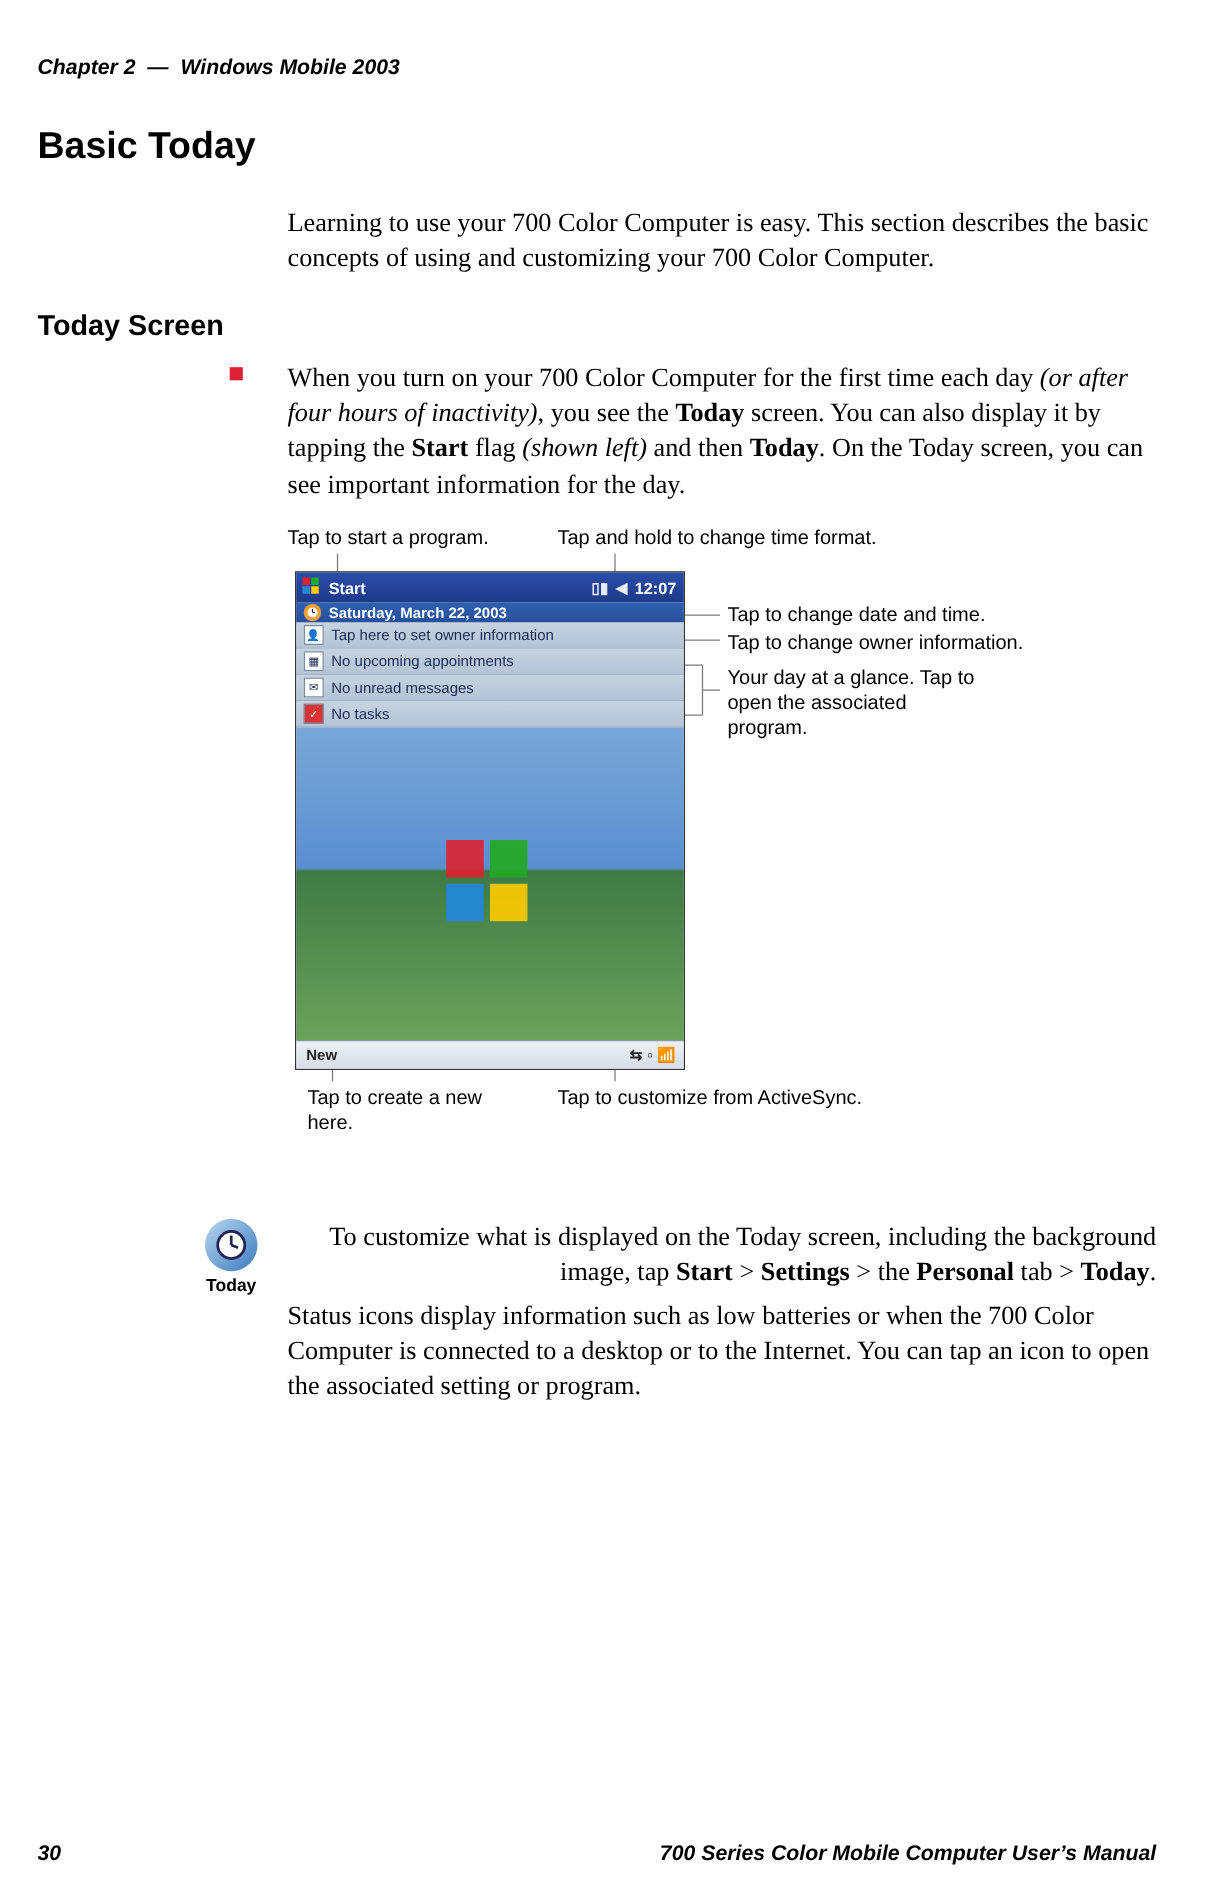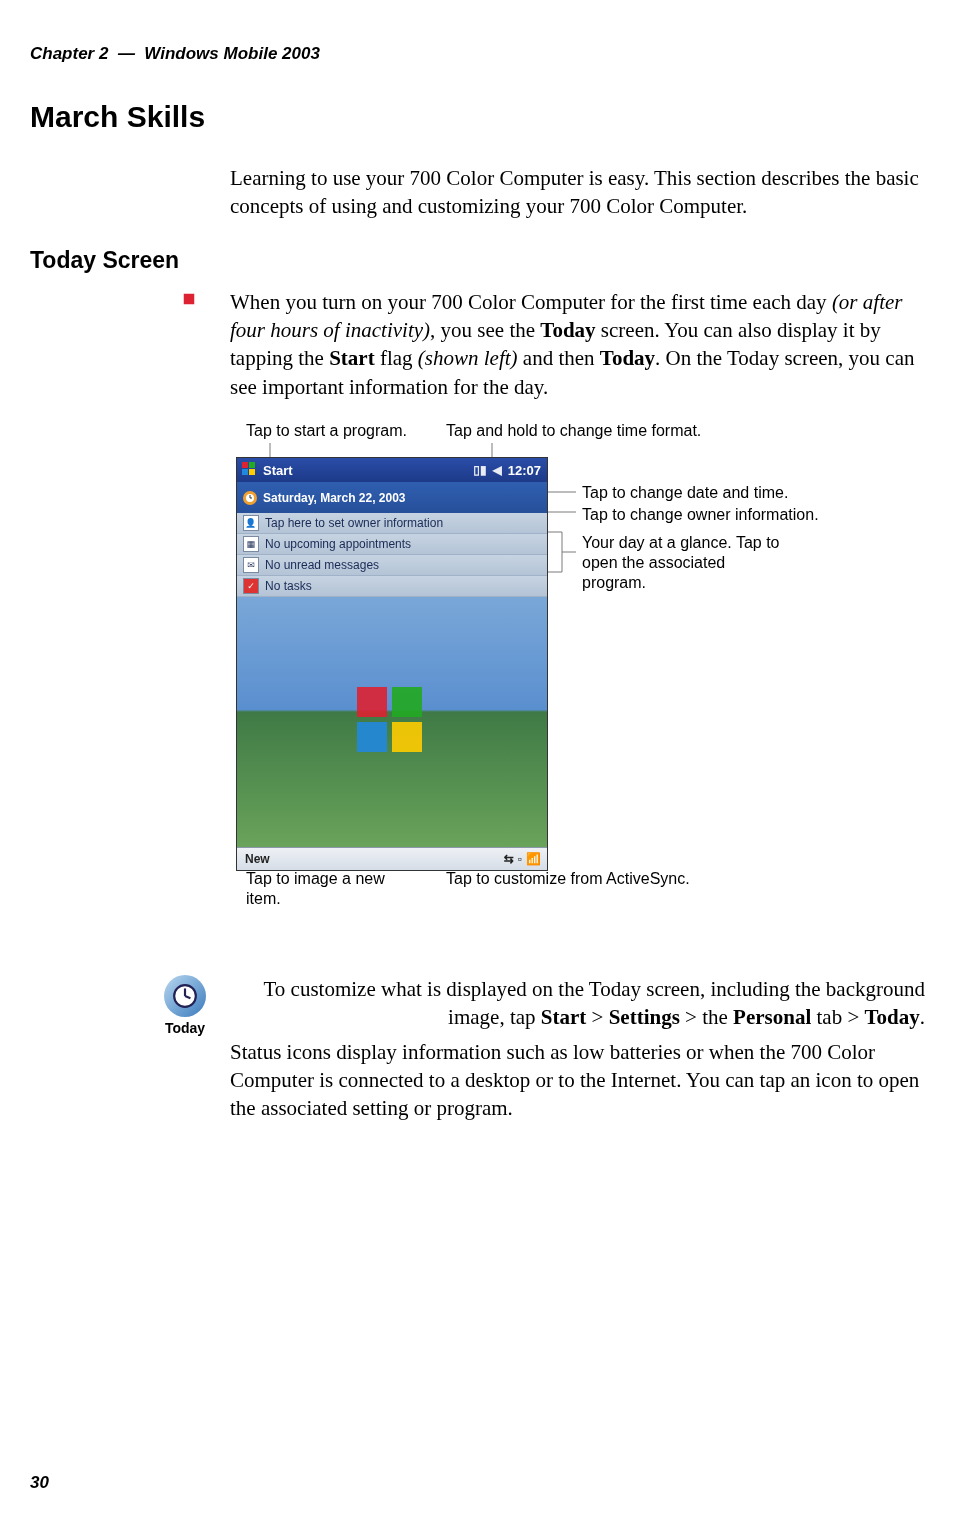--- a/index.html
+++ b/index.html
@@ -17,21 +17,21 @@
   .today-icon .circ svg{width:26px;height:26px;}
   .em{font-style:italic;}
   .strong{font-weight:700;}
   .diagram{position:relative;margin:24px 0 10px 200px;height:520px;}
   .callout{position:absolute;font-family:"Segoe UI",Arial,sans-serif;font-size:16px;line-height:1.25;}
   .device{position:absolute;left:6px;top:32px;width:310px;border:1px solid #333;background:#d7dde3;}
   .titlebar{height:24px;background:linear-gradient(#2a4da8,#1d3a88);color:#fff;display:flex;align-items:center;font-family:Tahoma,Arial,sans-serif;font-size:13px;font-weight:700;}
   .titlebar .start-flag svg{width:16px;height:16px;margin:0 6px 0 4px;}
   .titlebar .spacer{flex:1;}
   .titlebar .ico{margin-right:6px;font-size:12px;opacity:.9;}
-  .daterow{height:31px;background:linear-gradient(#2f5fb0,#274f9a);color:#fff;display:flex;align-items:center;font-family:Tahoma,Arial,sans-serif;font-size:12px;font-weight:700;}
+  .daterow{height:16px;background:linear-gradient(#2f5fb0,#274f9a);color:#fff;display:flex;align-items:center;font-family:Tahoma,Arial,sans-serif;font-size:12px;font-weight:700;}
   .daterow .dot{width:14px;height:14px;border-radius:50%;background:#f0a030;margin:0 6px;display:flex;align-items:center;justify-content:center;}
   .rowitem{height:20px;border-bottom:1px solid #9fb2c7;background:linear-gradient(#c6d3e2,#b4c4d6);color:#1a2a55;display:flex;align-items:center;font-family:Tahoma,Arial,sans-serif;font-size:12px;}
   .rowitem .ic{width:14px;height:14px;margin:0 6px;display:flex;align-items:center;justify-content:center;background:#fff;border:1px solid #7a8aa0;font-size:9px;}
   .wallpaper{height:250px;background:linear-gradient(#7aa7d8 0%,#5a8fcf 45%,#3f7a46 46%,#6aa35a 100%);display:flex;align-items:center;justify-content:center;}
   .wallpaper svg{width:80px;height:80px;opacity:.9;}
   .bottombar{height:22px;background:linear-gradient(#eef1f5,#d5dde7);border-top:1px solid #8a98aa;display:flex;align-items:center;font-family:Tahoma,Arial,sans-serif;font-size:12px;font-weight:700;color:#222;justify-content:space-between;}
   .bottombar .newbtn{padding:0 8px;}
   .bottombar .spacer{flex:1;}
   .bottombar .tray{display:flex;gap:4px;padding-right:6px;font-size:12px;}
   .line{stroke:#7a7a7a;stroke-width:1;}
@@ -41,21 +41,21 @@
 <body>
 
 <div class="page">
 
   <div class="running-head">
     <span>Chapter 2</span>
     &nbsp;<span>—</span>&nbsp;
     <span>Windows Mobile 2003</span>
   </div>
 
-  <h1 class="h1">March Skills</h1>
+  <h1 class="h1">Basic Today</h1>
 
   <p class="body-indent">Learning to use your 700 Color Computer is easy. This section describes the basic concepts of using and customizing your 700 Color Computer.</p>
 
   <h2 class="h2">Today Screen</h2>
 
   <div class="body-indent with-icon">
     <span class="side-icon flag-icon">
       <svg viewBox="0 0 32 32">
           <rect x="2" y="2" width="12" height="12" fill="#d23" ／="">
             <rect x="16" y="2" width="12" height="12" fill="#2a2"></rect>
@@ -78,26 +78,26 @@
       <line class="line" x1="316" y1="67" x2="346" y2="67"></line>
       <line class="line" x1="316" y1="87" x2="346" y2="87"></line>
       <line class="line" x1="316" y1="107" x2="332" y2="107"></line>
       <line class="line" x1="316" y1="147" x2="332" y2="147"></line>
       <line class="line" x1="332" y1="107" x2="332" y2="147"></line>
       <line class="line" x1="332" y1="127" x2="346" y2="127"></line>
       <line class="line" x1="36" y1="412" x2="36" y2="440"></line>
       <line class="line" x1="262" y1="412" x2="262" y2="440"></line>
     </svg>
 
-    <div class="callout" style="left:16px;top:-4px;">Tap to start a program.</div>
+    <div class="callout" style="left:0;top:-4px;">Tap to start a program.</div>
     <div class="callout" style="left:216px;top:-4px;">Tap and hold to change time format.</div>
     <div class="callout" style="left:352px;top:58px;">Tap to change date and time.</div>
     <div class="callout" style="left:352px;top:80px;">Tap to change owner information.</div>
     <div class="callout" style="left:352px;top:108px;width:210px;">Your day at a glance. Tap to open the associated program.</div>
-    <div class="callout" style="left:16px;top:444px;width:140px;font-family:Arial,sans-serif;">Tap to image a new item.</div>
+    <div class="callout" style="left:16px;top:444px;width:140px;font-family:Arial,sans-serif;">Tap to create a new here.</div>
     <div class="callout" style="left:216px;top:444px;font-family:Arial,sans-serif;">Tap to customize from ActiveSync.</div>
 
     <div class="device">
       <div class="titlebar">
         <span class="start-flag">
           <svg viewBox="0 0 32 32">
               <rect x="2" y="2" width="12" height="12" fill="#d23"></rect>
               <rect x="16" y="2" width="12" height="12" fill="#2a2"></rect>
               <rect x="2" y="16" width="12" height="12" fill="#28d"></rect>
               <rect x="16" y="16" width="12" height="12" fill="#fc0"></rect>
@@ -167,15 +167,16 @@
       <span>Today</span>
     </span>
     <p style="margin:0 0 6px 0;text-align:right;">
       <span>To customize what is displayed on the Today screen, including the back­ground image, tap </span><span class="strong">Start</span><span> &gt; </span><span class="strong">Settings</span><span> &gt; the </span><span class="strong">Personal</span><span> tab &gt; </span><span class="strong">Today</span><span>.</span>
     </p>
     <p style="margin:0;">Status icons display information such as low batteries or when the 700 Color Computer is connected to a desktop or to the Internet. You can tap an icon to open the associated setting or program.</p>
   </div>
 
   <div class="footer">
     <span>30</span>
+    <span>700 Series Color Mobile Computer User’s Manual</span>
   </div>
 
 </div>
 
 </body></html>

